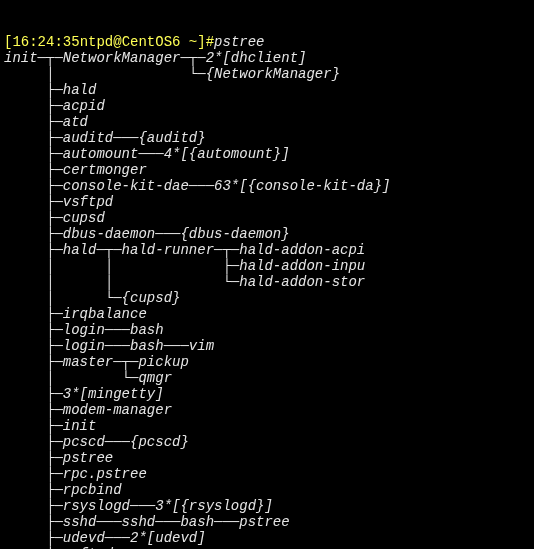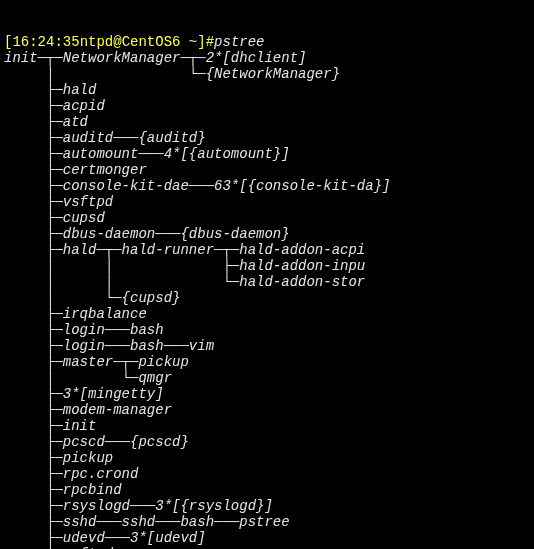--- a/index.html
+++ b/index.html
@@ -40,21 +40,21 @@
 <span class="white">     │      └─{cupsd}</span>
 <span class="white">     ├─irqbalance</span>
 <span class="white">     ├─login───bash</span>
 <span class="white">     ├─login───bash───vim</span>
 <span class="white">     ├─master─┬─pickup</span>
 <span class="white">     │        └─qmgr</span>
 <span class="white">     ├─3*[mingetty]</span>
 <span class="white">     ├─modem-manager</span>
 <span class="white">     ├─init</span>
 <span class="white">     ├─pcscd───{pcscd}</span>
-<span class="white">     ├─pickup</span>
-<span class="white">     ├─rpc.crond</span>
+<span class="white">     ├─pstree</span>
+<span class="white">     ├─rpc.pstree</span>
 <span class="white">     ├─rpcbind</span>
 <span class="white">     ├─rsyslogd───3*[{rsyslogd}]</span>
 <span class="white">     ├─sshd───sshd───bash───pstree</span>
-<span class="white">     ├─udevd───3*[udevd]</span>
+<span class="white">     ├─udevd───2*[udevd]</span>
 <span class="white">     ├─vsftpd</span>
 
 
 
 </body></html>

